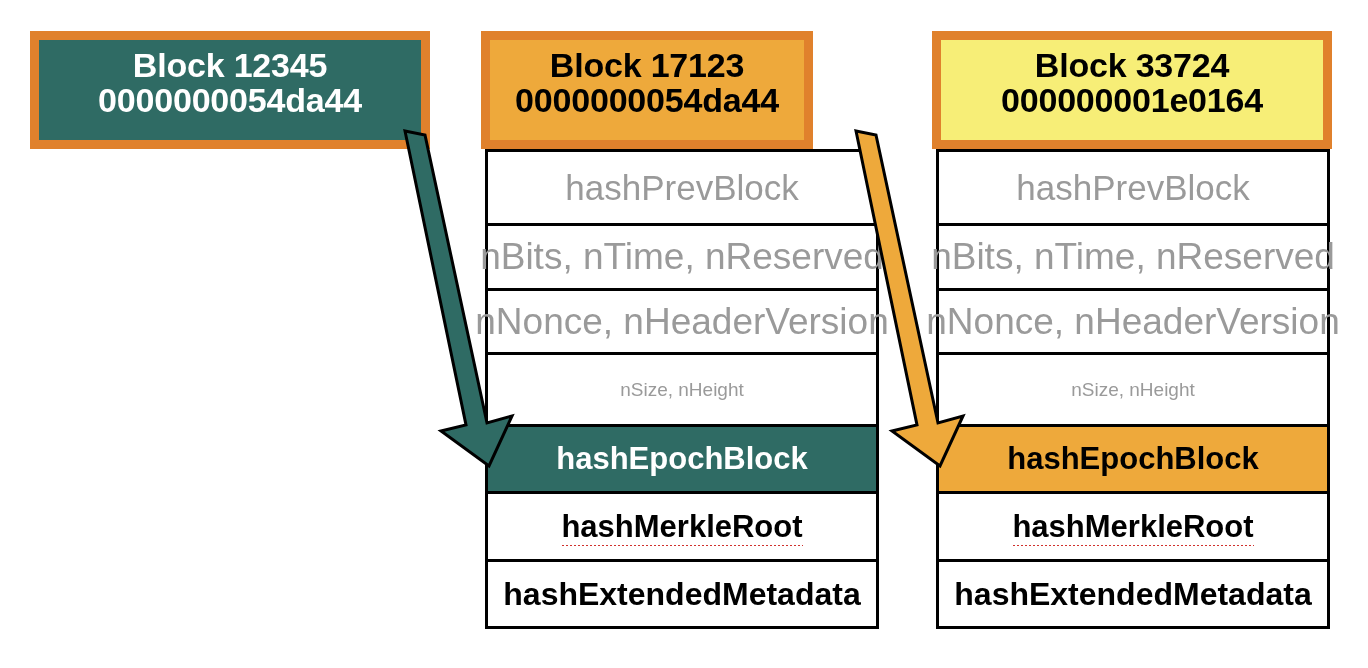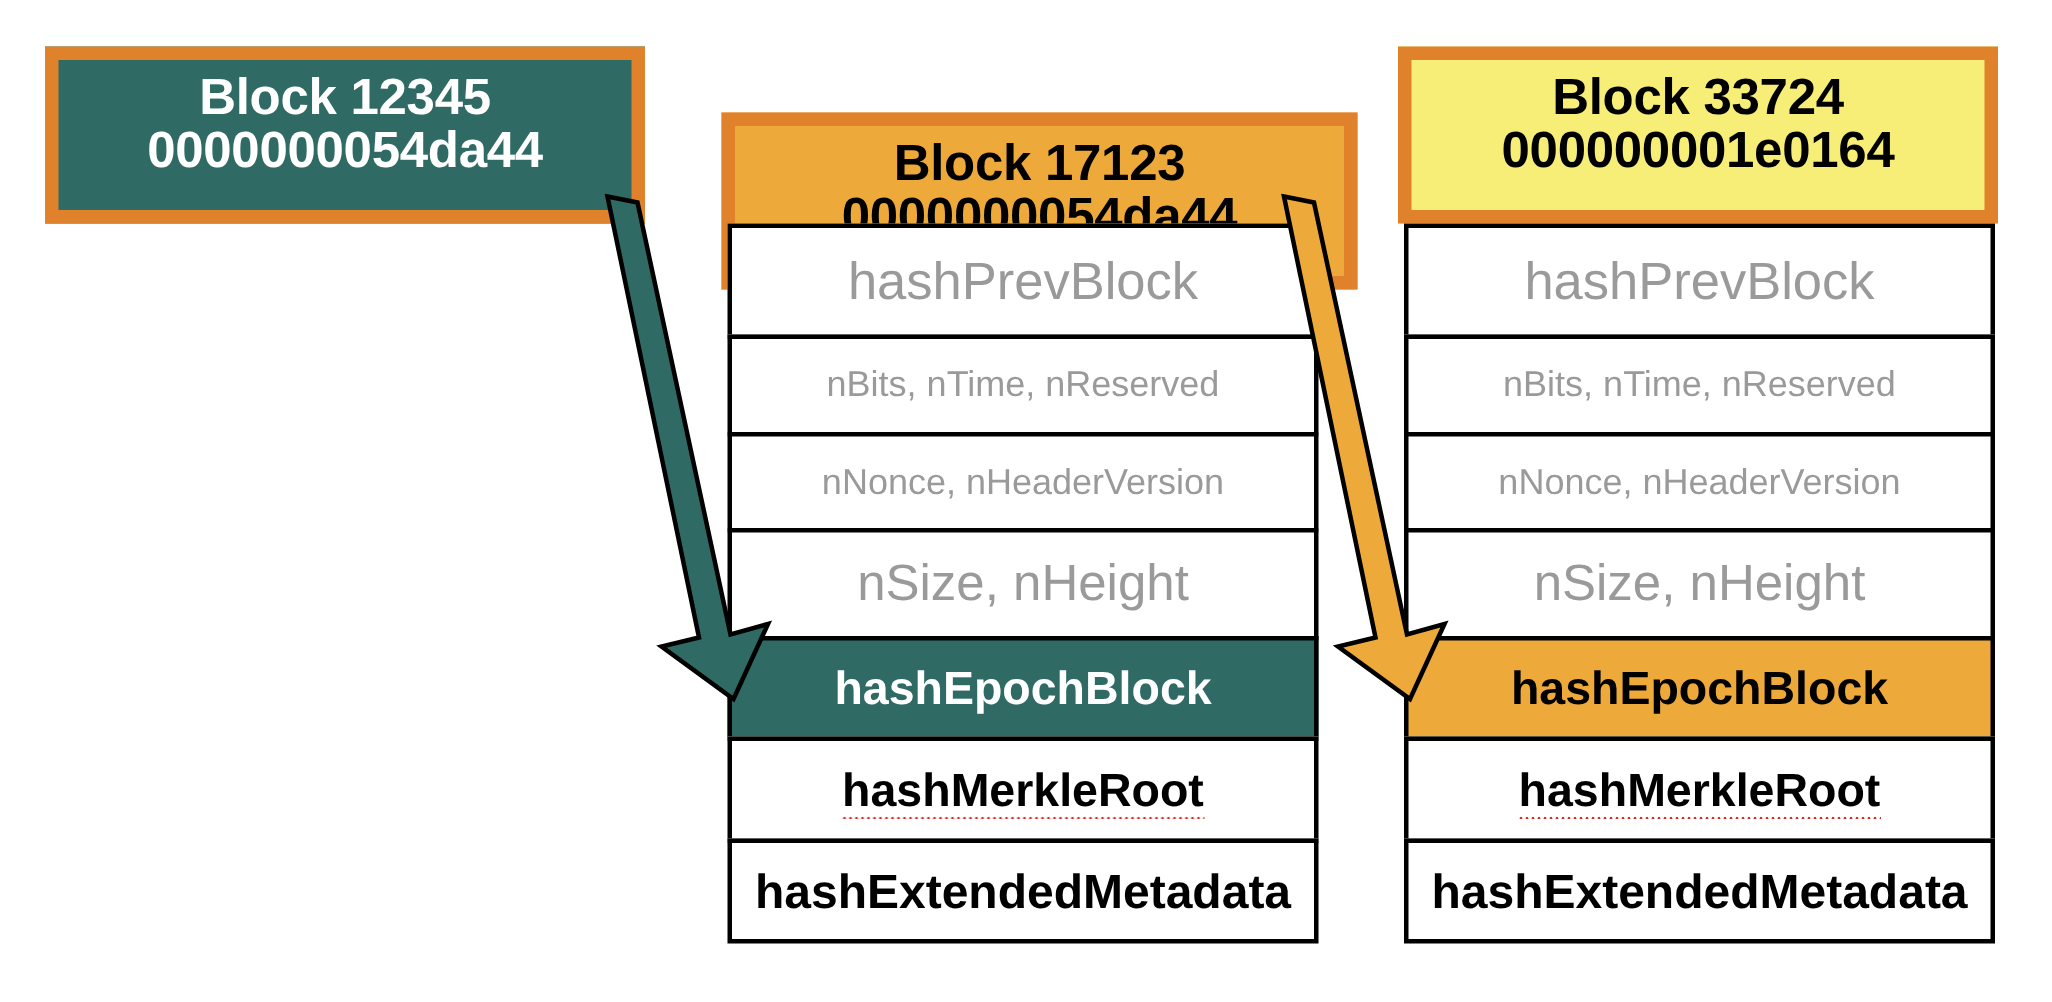--- a/index.html
+++ b/index.html
@@ -73,22 +73,22 @@
     margin-top: -3px;
   }
   .field:first-child { margin-top: 0; }
 
   .field .ftext {
     display: inline-block;
   }
 
   
   .f-gray-lg  { color: #9A9A9A; font-size: 35px; font-weight: normal; }
-  .f-gray-sm  { color: #9A9A9A; font-size: 24px; font-weight: normal; }
-  .f-gray-md  { color: #9A9A9A; font-size: 34px; font-weight: normal; }
+  .f-gray-sm  { color: #9A9A9A; font-size: 37px; font-weight: normal; }
+  .f-gray-md  { color: #9A9A9A; font-size: 19px; font-weight: normal; }
   .f-black    { color: #000000; font-size: 32px; font-weight: bold; }
   .f-white-b  { color: #ffffff; font-size: 31px; font-weight: bold; }
   .f-black-b  { color: #000000; font-size: 31px; font-weight: bold; }
 
   .fill-teal   { background: #2F6B64; }
   .fill-orange { background: #EEA93B; }
 
   
   .spell {
     position: relative;
@@ -111,21 +111,21 @@
 
 <div class="canvas">
 
   <div class="block" id="blk1" style="left:30px; top:31px; width:400px;">
     <div class="block-header hdr-teal" style="height:118px;">
       <span class="hdr-line">Block 12345</span>
       <span class="hdr-line">0000000054da44</span>
     </div>
   </div>
 
-  <div class="block" id="blk2" style="left:481px; top:31px; width:424px;margin-top:44px;">
+  <div class="block" id="blk2" style="left:481px; top:31px; width:332px;">
     <div class="block-header hdr-orange" style="height:118px;">
       <span class="hdr-line">Block 17123</span>
       <span class="hdr-line">0000000054da44</span>
     </div>
   </div>
 
   <div class="fields" id="blk2-fields" style="left:485px; top:149px; width:394px;">
     <div class="field" style="height:77px;">
       <span class="ftext f-gray-lg">hashPrevBlock</span>
     </div>

